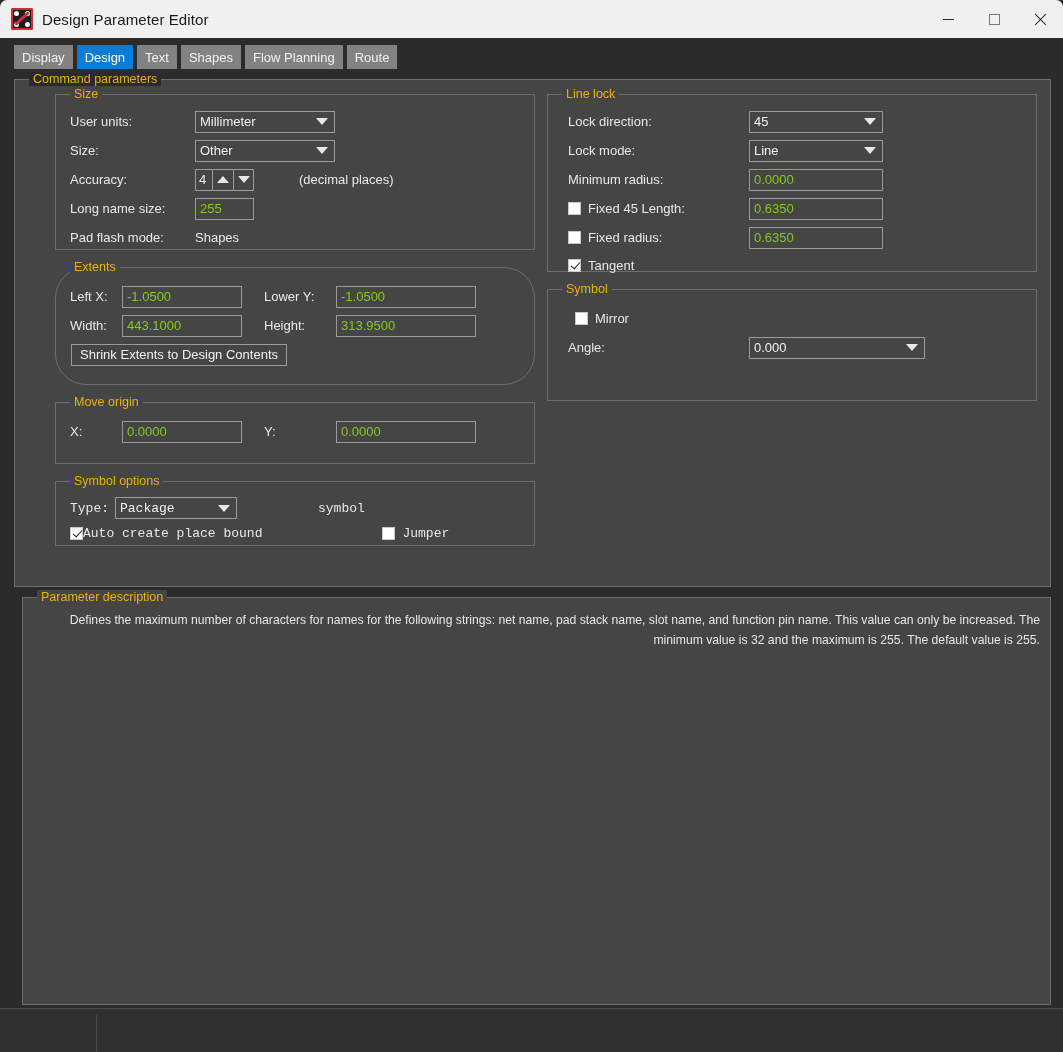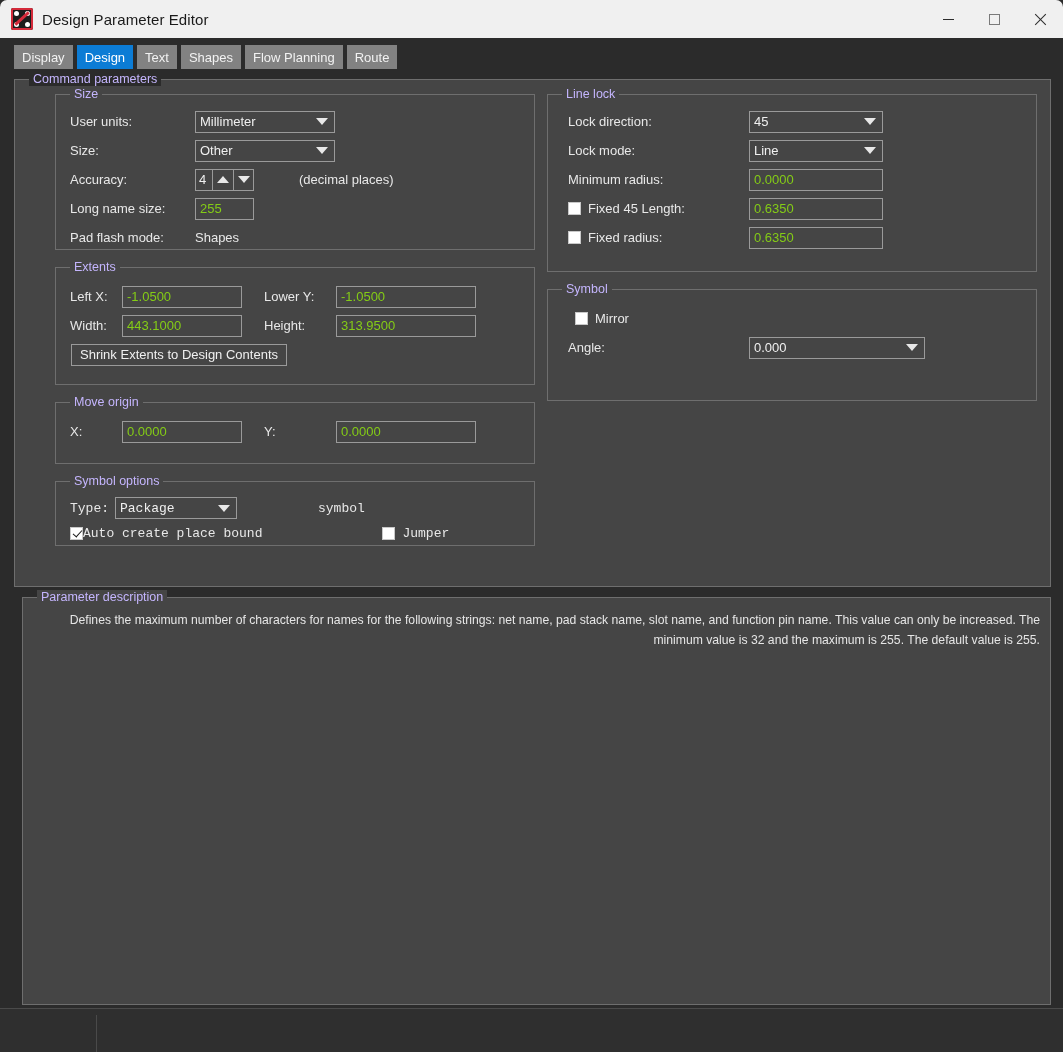--- a/index.html
+++ b/index.html
@@ -115,21 +115,21 @@
     flex: 0 0 auto;
     height: 508px;
     border: 1px solid #6e6e6e;
     background: #454545;
     position: relative;
   }
   .grp-legend {
     position: absolute; top: -8px; left: 14px;
     background: #454545;
     padding: 0 4px;
-    font-size: 12.5px; color: #c4b5fd;
+    font-size: 12.5px; color: #eab308;
     line-height: 14px;
   }
   .cmd-panel > .grp-legend { background: #2b2b2b; }
 
   .cols { display: flex; padding: 14px 0 0 0; }
   .col-left  { width: 480px; margin-left: 40px; }
   .col-right { width: 490px; margin-left: 12px; }
 
   
   .grp {
@@ -369,21 +369,21 @@
               <div class="lbl" style="width:125px;">Long name size:</div>
               <div class="tinput" style="width:59px;">255</div>
             </div>
             <div class="row">
               <div class="lbl" style="width:125px;">Pad flash mode:</div>
               <div class="val-static">Shapes</div>
             </div>
           </div>
         </div>
 
-        <div class="grp" style="height:118px;">
+        <div class="grp" style="height:118px;border-radius:31px;">
           <div class="grp-legend">Extents</div>
           <div class="grp-body" style="padding-top:16px;">
             <div class="row">
               <div class="lbl" style="width:52px;">Left X:</div>
               <div class="tinput" style="width:120px;">-1.0500</div>
               <div class="lbl" style="width:72px;margin-left:22px;">Lower Y:</div>
               <div class="tinput" style="width:140px;">-1.0500</div>
             </div>
             <div class="row">
               <div class="lbl" style="width:52px;">Width:</div>
@@ -461,20 +461,24 @@
               </div>
               <div class="tinput" style="width:134px;">0.6350</div>
             </div>
             <div class="row">
               <div style="width:181px;display:flex;align-items:center;">
                 <div class="cbox"></div>
                 <div class="lbl" style="margin-left:7px;">Fixed radius:</div>
               </div>
               <div class="tinput" style="width:134px;">0.6350</div>
             </div>
+            <div class="row" style="height:22px;">
+              <div class="cbox checked"></div>
+              <div class="lbl" style="margin-left:7px;">Tangent</div>
+            </div>
           </div>
         </div>
 
         <div class="grp" style="height:112px;">
           <div class="grp-legend">Symbol</div>
           <div class="grp-body" style="padding-top:16px;padding-left:20px;">
             <div class="row">
               <div class="cbox" style="margin-left:7px;"></div>
               <div class="lbl" style="margin-left:7px;">Mirror</div>
             </div>

